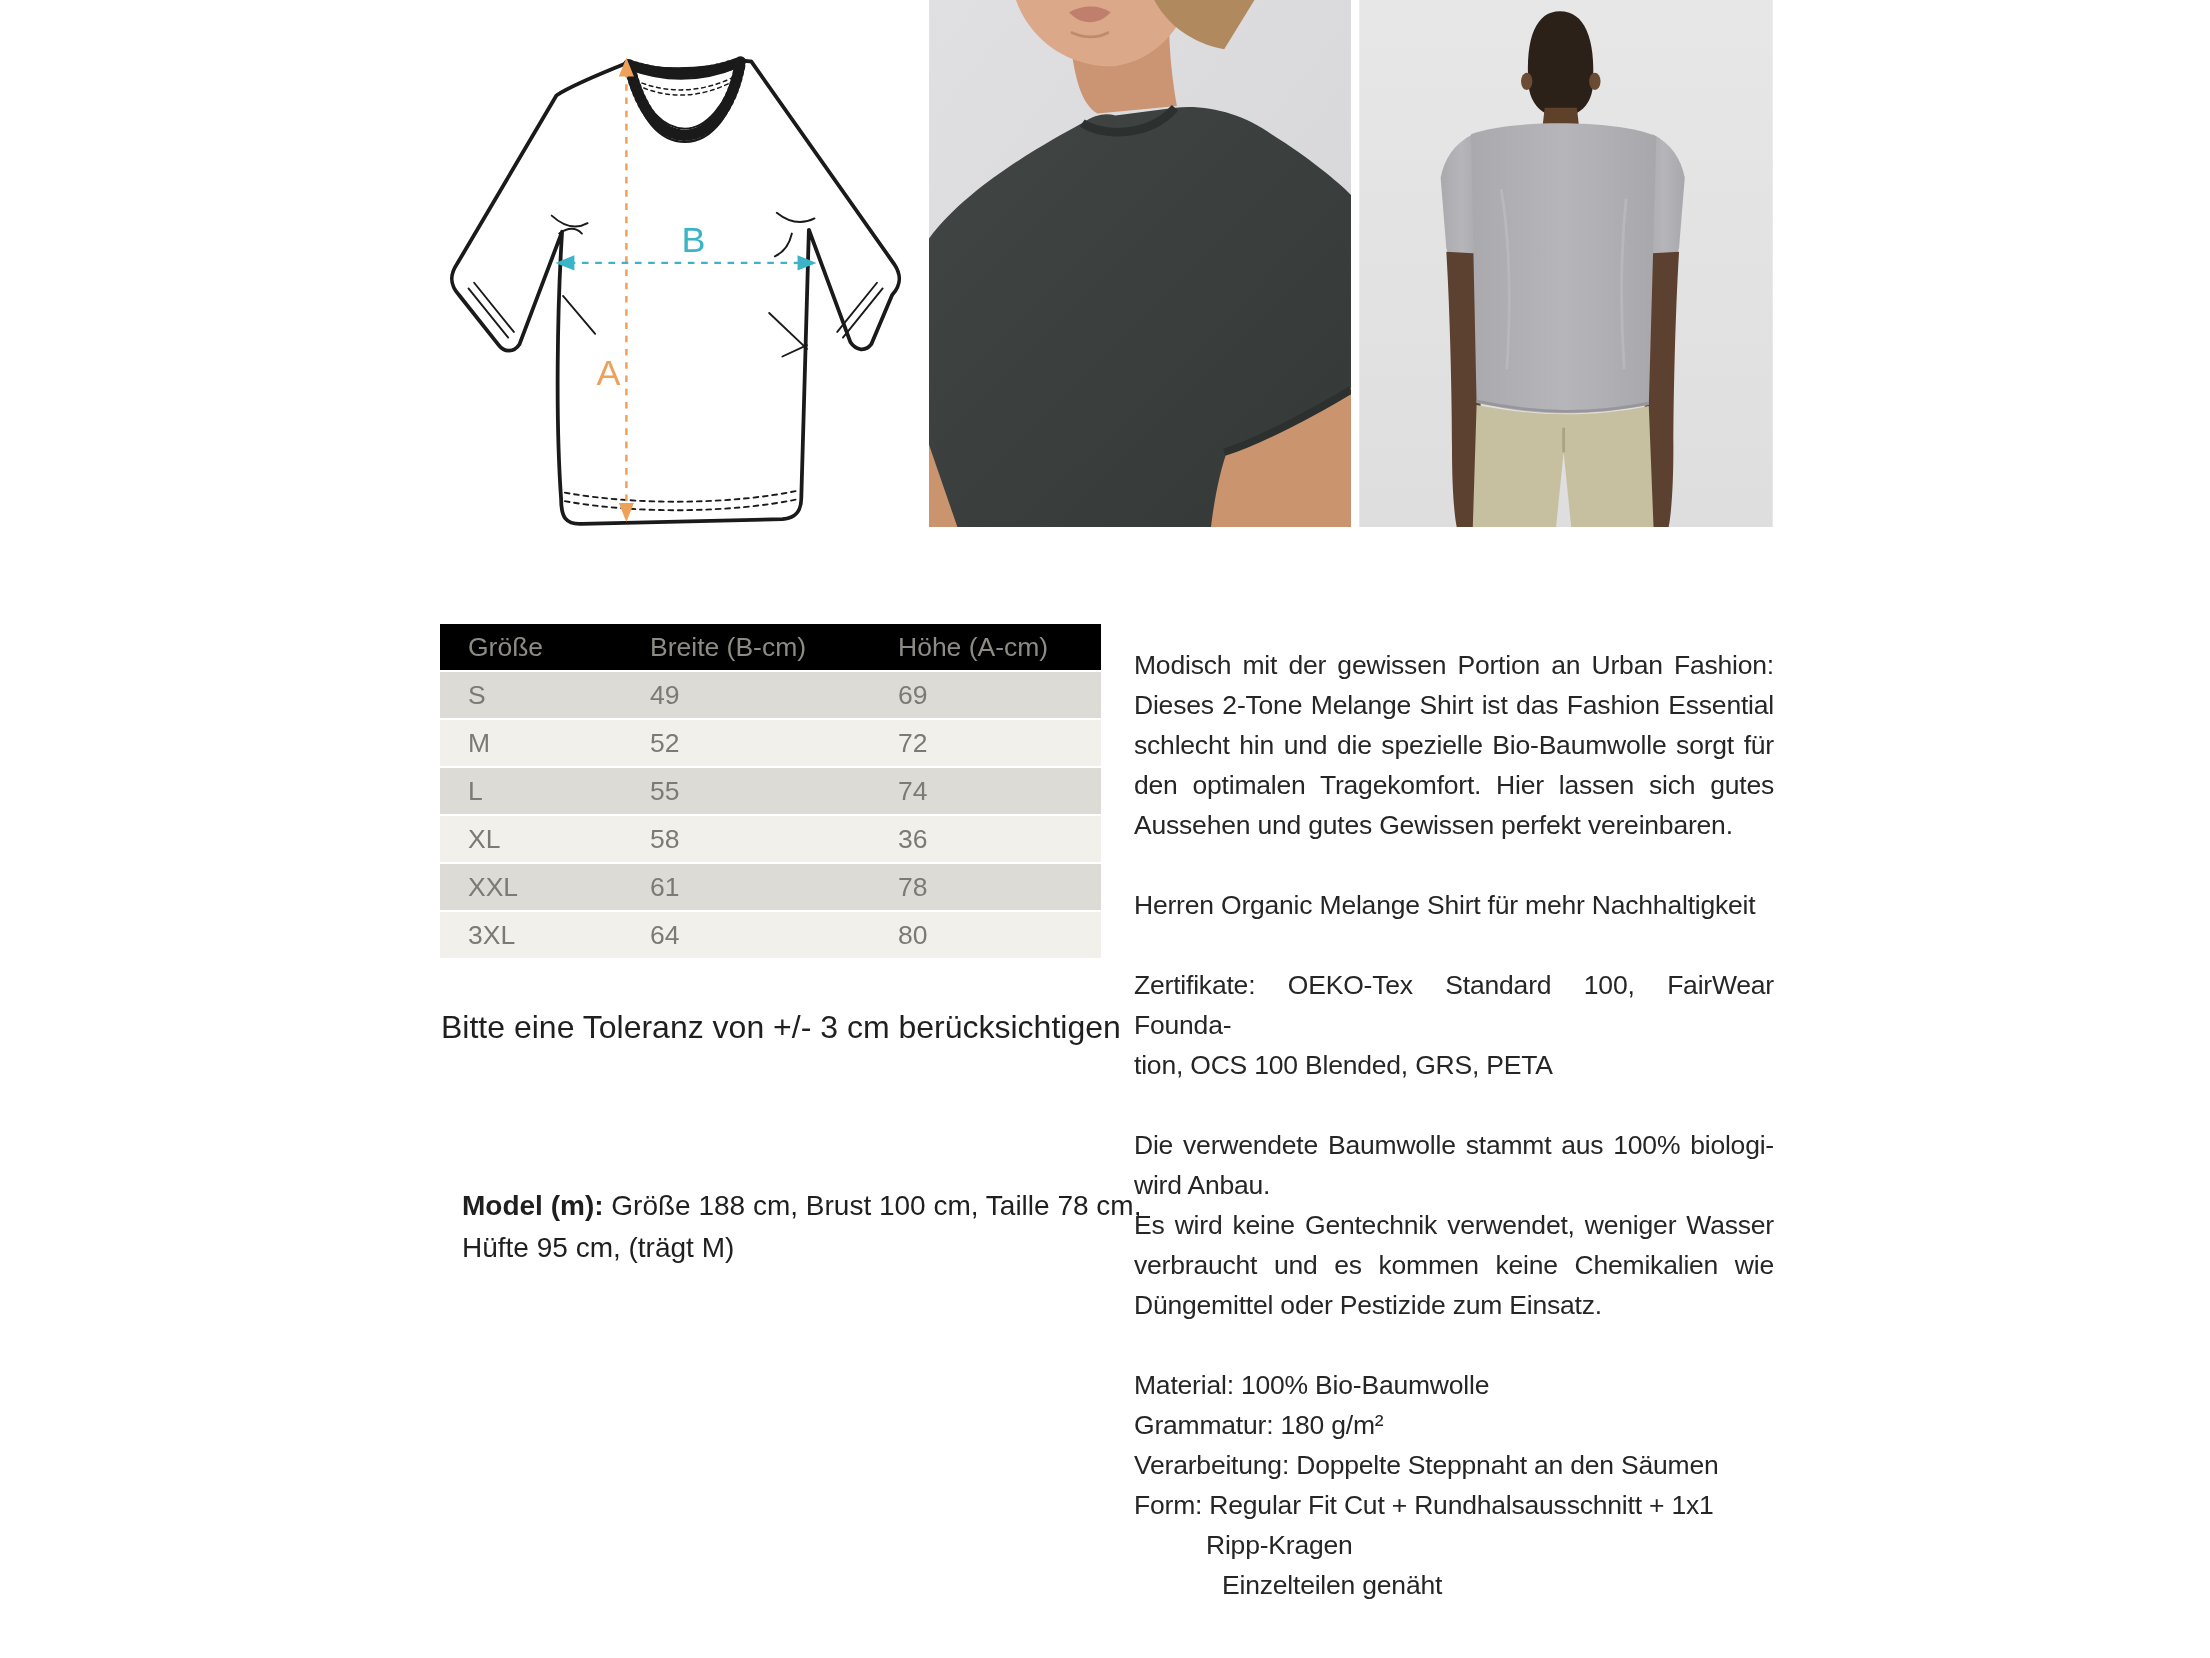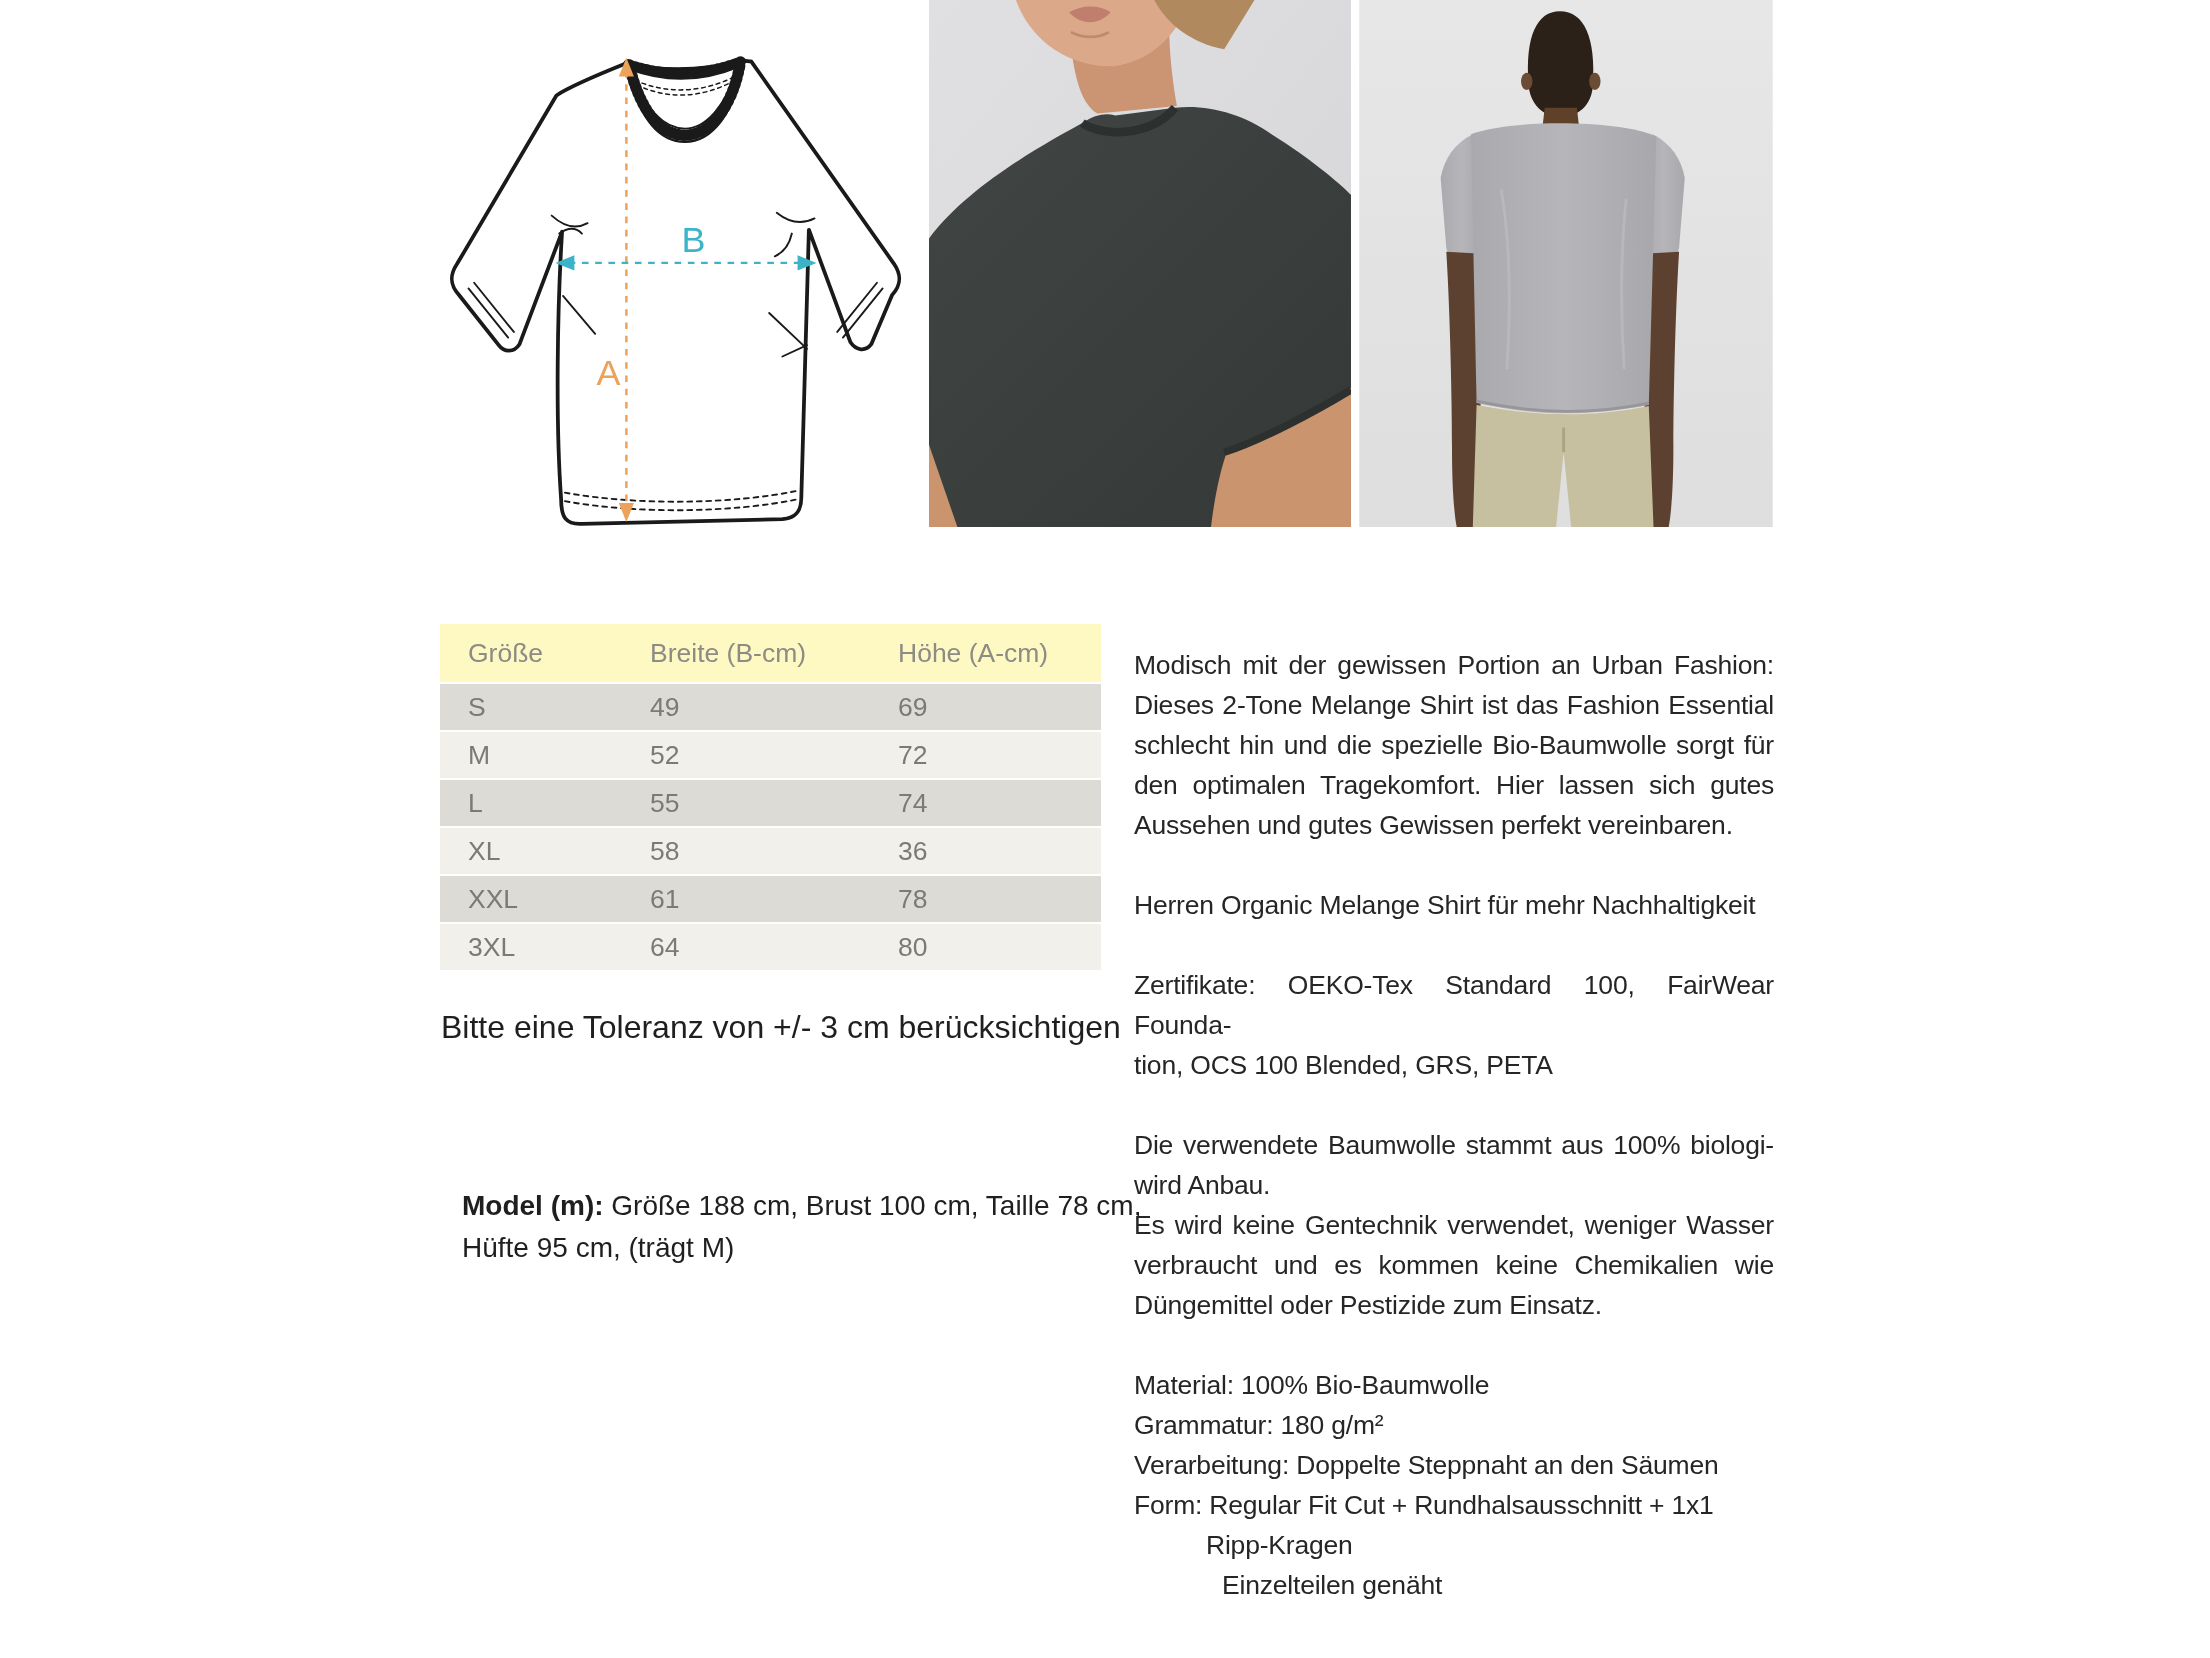--- a/index.html
+++ b/index.html
@@ -15,21 +15,21 @@
   .photo-front { position:absolute; left:929px;  top:0; width:422px; height:527px; }
   .photo-back  { position:absolute; left:1359px; top:0; width:414px; height:527px; }
   
   table.sizes {
     position:absolute; left:440px; top:622px; width:661px;
     border-collapse:separate; border-spacing:0 2.8px;
     font-size:26.5px; color:#7b7a74;
   }
   table.sizes th {
     font-weight:normal; text-align:left; color:#8c8b84;
-    background:#fef9c3; height:58px;
+    background:#000000; height:46px;
   }
   table.sizes td { background:inherit; height:46px; }
   table.sizes tr.dark  td { background:#dcdbd5; }
   table.sizes tr.light td { background:#f1f0ea; }
   table.sizes th:first-child, table.sizes td:first-child { padding-left:28px; width:210px; }
   table.sizes th:nth-child(2), table.sizes td:nth-child(2) { width:248px; }
   
   .tolerance {
     position:absolute; left:441px; top:1009px; width:719px;
     font-size:32px; color:#1f1f1f;

